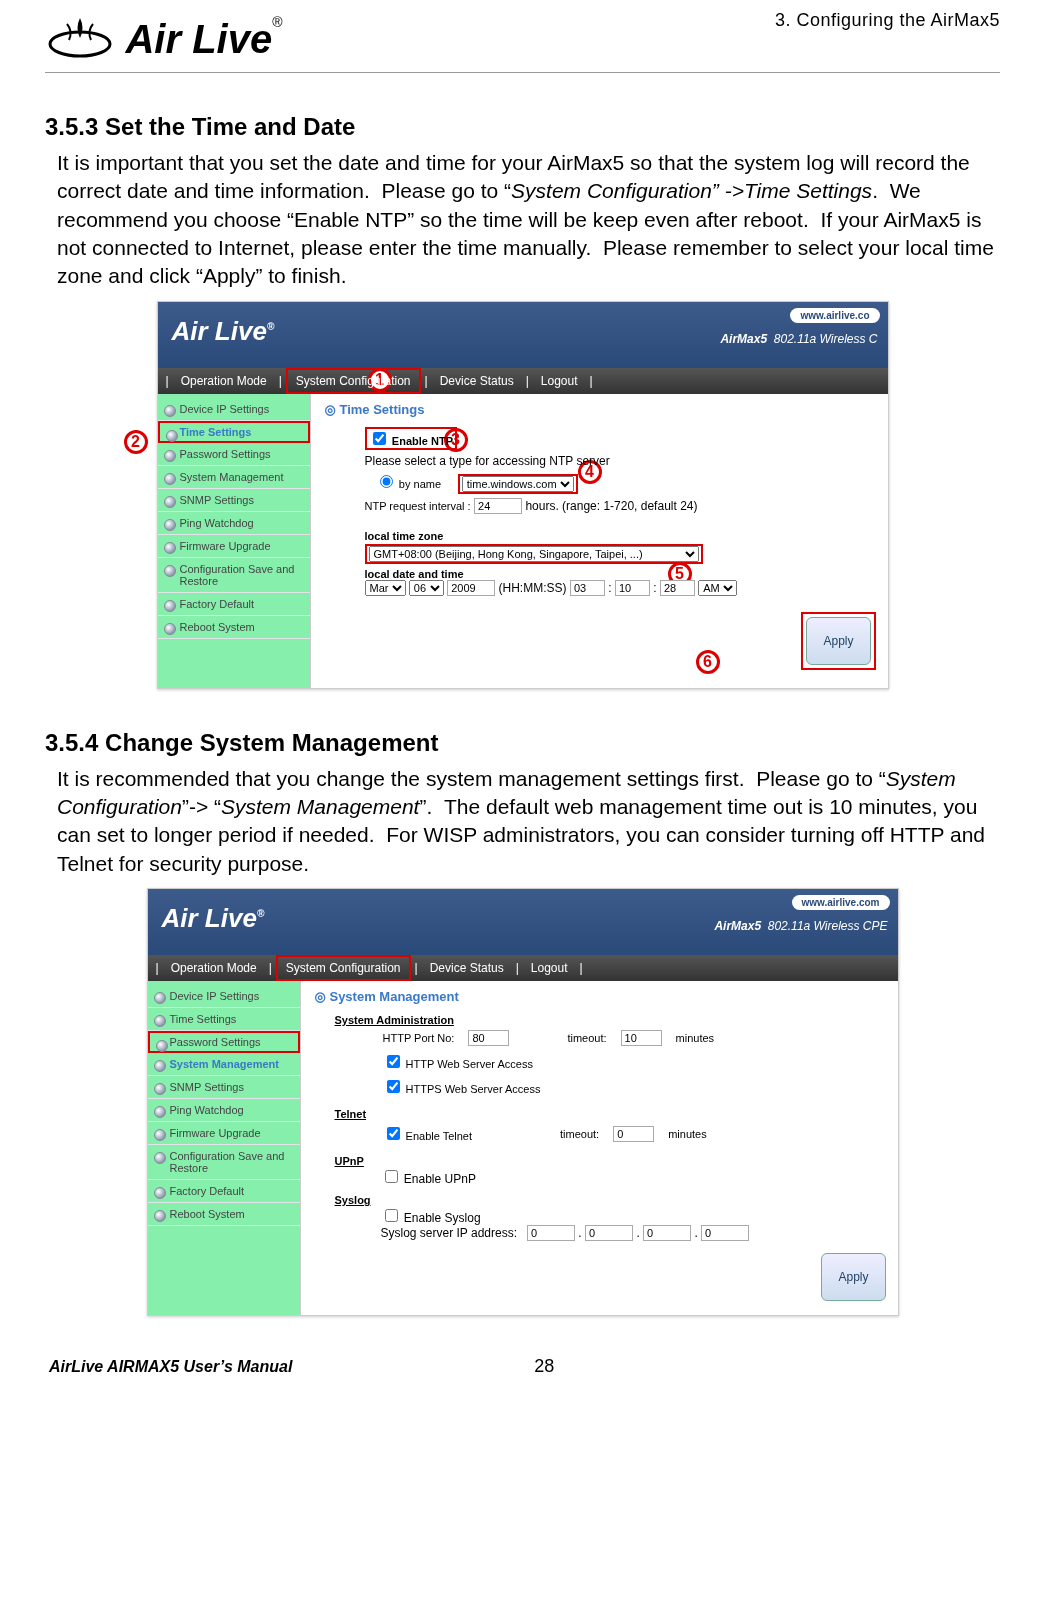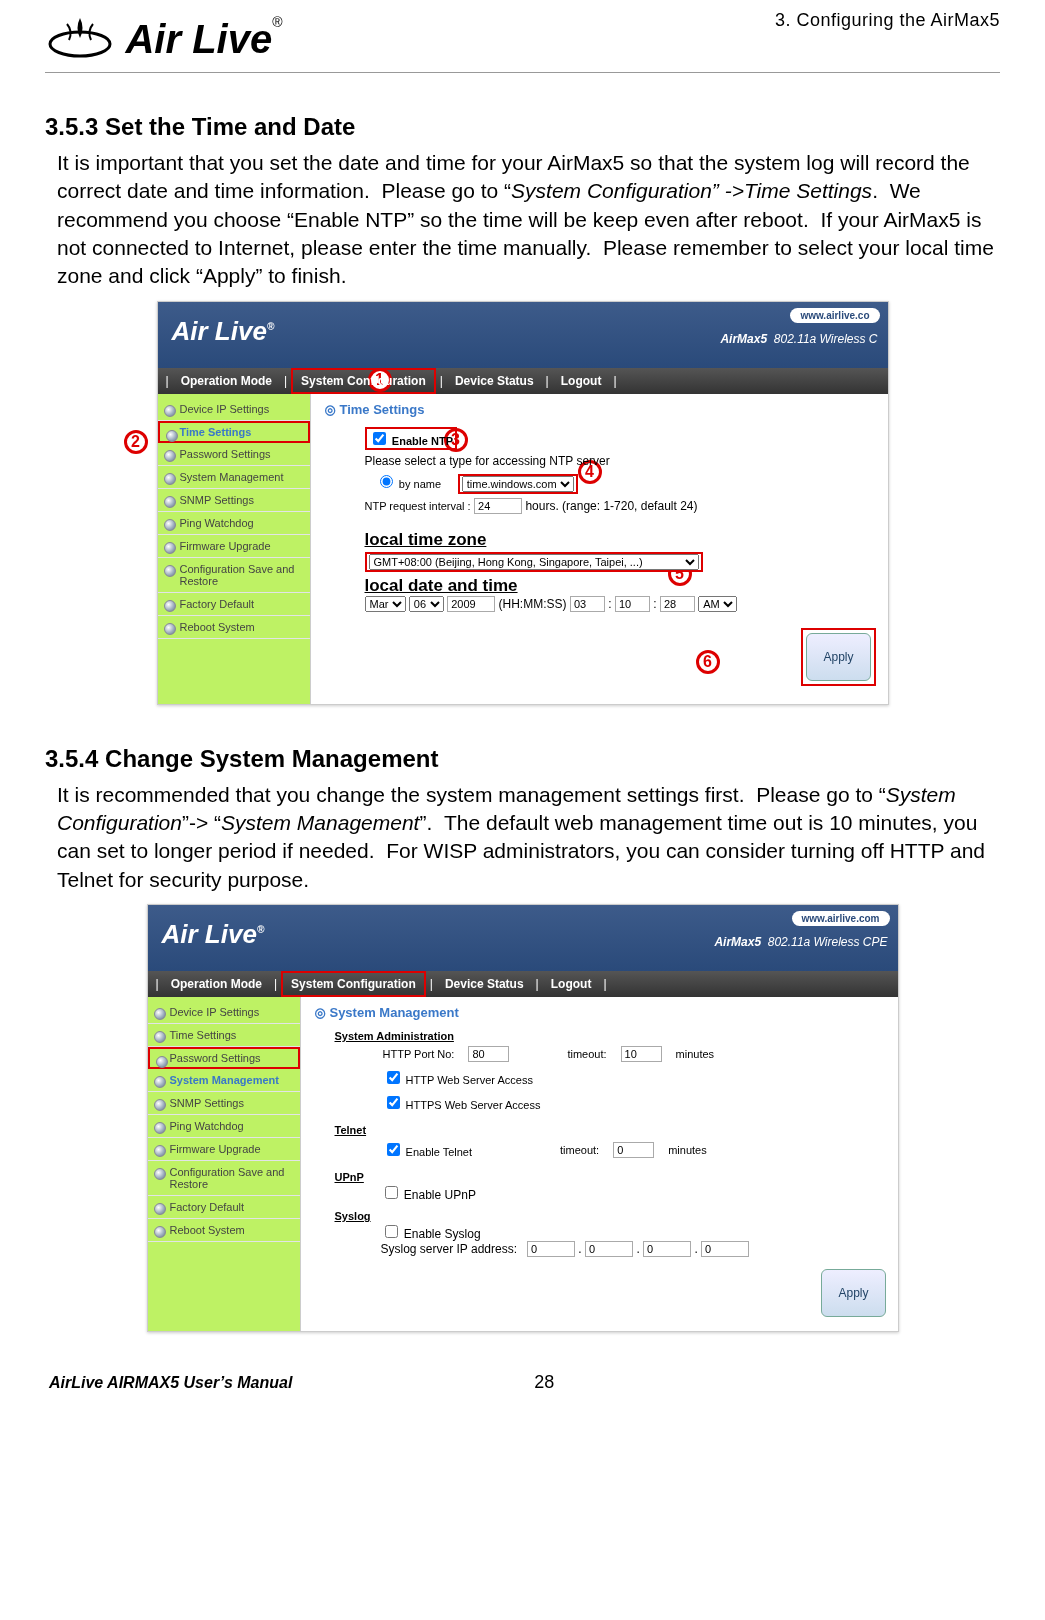--- a/index.html
+++ b/index.html
@@ -68,46 +68,46 @@
   .ss-header .tagline {
     position: absolute; right: 10px; bottom: 22px;
     font-size: 12px; font-style: italic;
   }
   .ss-nav {
     height: 26px; background: linear-gradient(#555,#333);
     color: #fff; font-size: 12px; display: flex; align-items: center;
     padding-left: 4px;
   }
   .ss-nav span { padding: 0 4px; }
-  .ss-nav .tab { padding: 4px 8px; position:relative;font-weight:bold;}
+  .ss-nav .tab { padding: 4px 8px; position:relative;}
   .ss-nav .hl { border: 2px solid #d00; }
   .ss-body { display: flex; align-items: stretch; }
   .ss-side {
-    width: 152px; background: #bef264; border-right: 1px solid #ccc;
+    width: 152px; background: #86efac; border-right: 1px solid #ccc;
     padding: 4px 0;
   }
   .ss-side .item {
     padding: 5px 8px 5px 22px; font-size: 11px; color: #444;
     border-bottom: 1px solid #e2e4e7; position: relative;
   }
   .ss-side .item::before {
     content: ""; position: absolute; left: 6px; top: 7px;
     width: 10px; height: 10px; border-radius: 50%;
     background: radial-gradient(circle at 35% 35%, #fff, #9ab 60%, #678);
     border: 1px solid #889;
   }
   .ss-side .item.active { color: #3a78c8; font-weight: bold; }
   .ss-side .item.hl { border: 2px solid #d00; padding: 3px 6px 3px 20px; }
   .ss-main { flex: 1; padding: 8px 12px 14px 14px; position: relative; }
   .ss-main .page-title { color: #3a78c8; font-size: 13px; margin-bottom: 10px; font-weight: bold;}
   .ss-main .row { margin: 4px 0; }
   .ss-main label { font-size: 11px; }
   .ss-main input[type=text] { font-size: 11px; border: 1px solid #aaa; padding: 1px 3px; }
   .ss-main select { font-size: 11px; }
-  .ss-main .sect-label { font-weight: bold; font-size: 17px; text-decoration: underline;}
+  .ss-main .sect-label { font-weight: bold; font-size: 11px; }
   .ss-main table td { font-size: 11px; padding: 2px 6px; }
   .apply-btn {
     border: 1px solid #7a9; border-radius: 6px;
     background: linear-gradient(#eef,#cde);
     color: #246; padding: 16px 16px; font-size: 12px;
     cursor: pointer;
   }
   .apply-wrap { text-align: right; margin-top: 12px; }
   .apply-wrap.hl { display:inline-block; float:right; border:2px solid #d00; padding:3px;}
   .num-badge {

